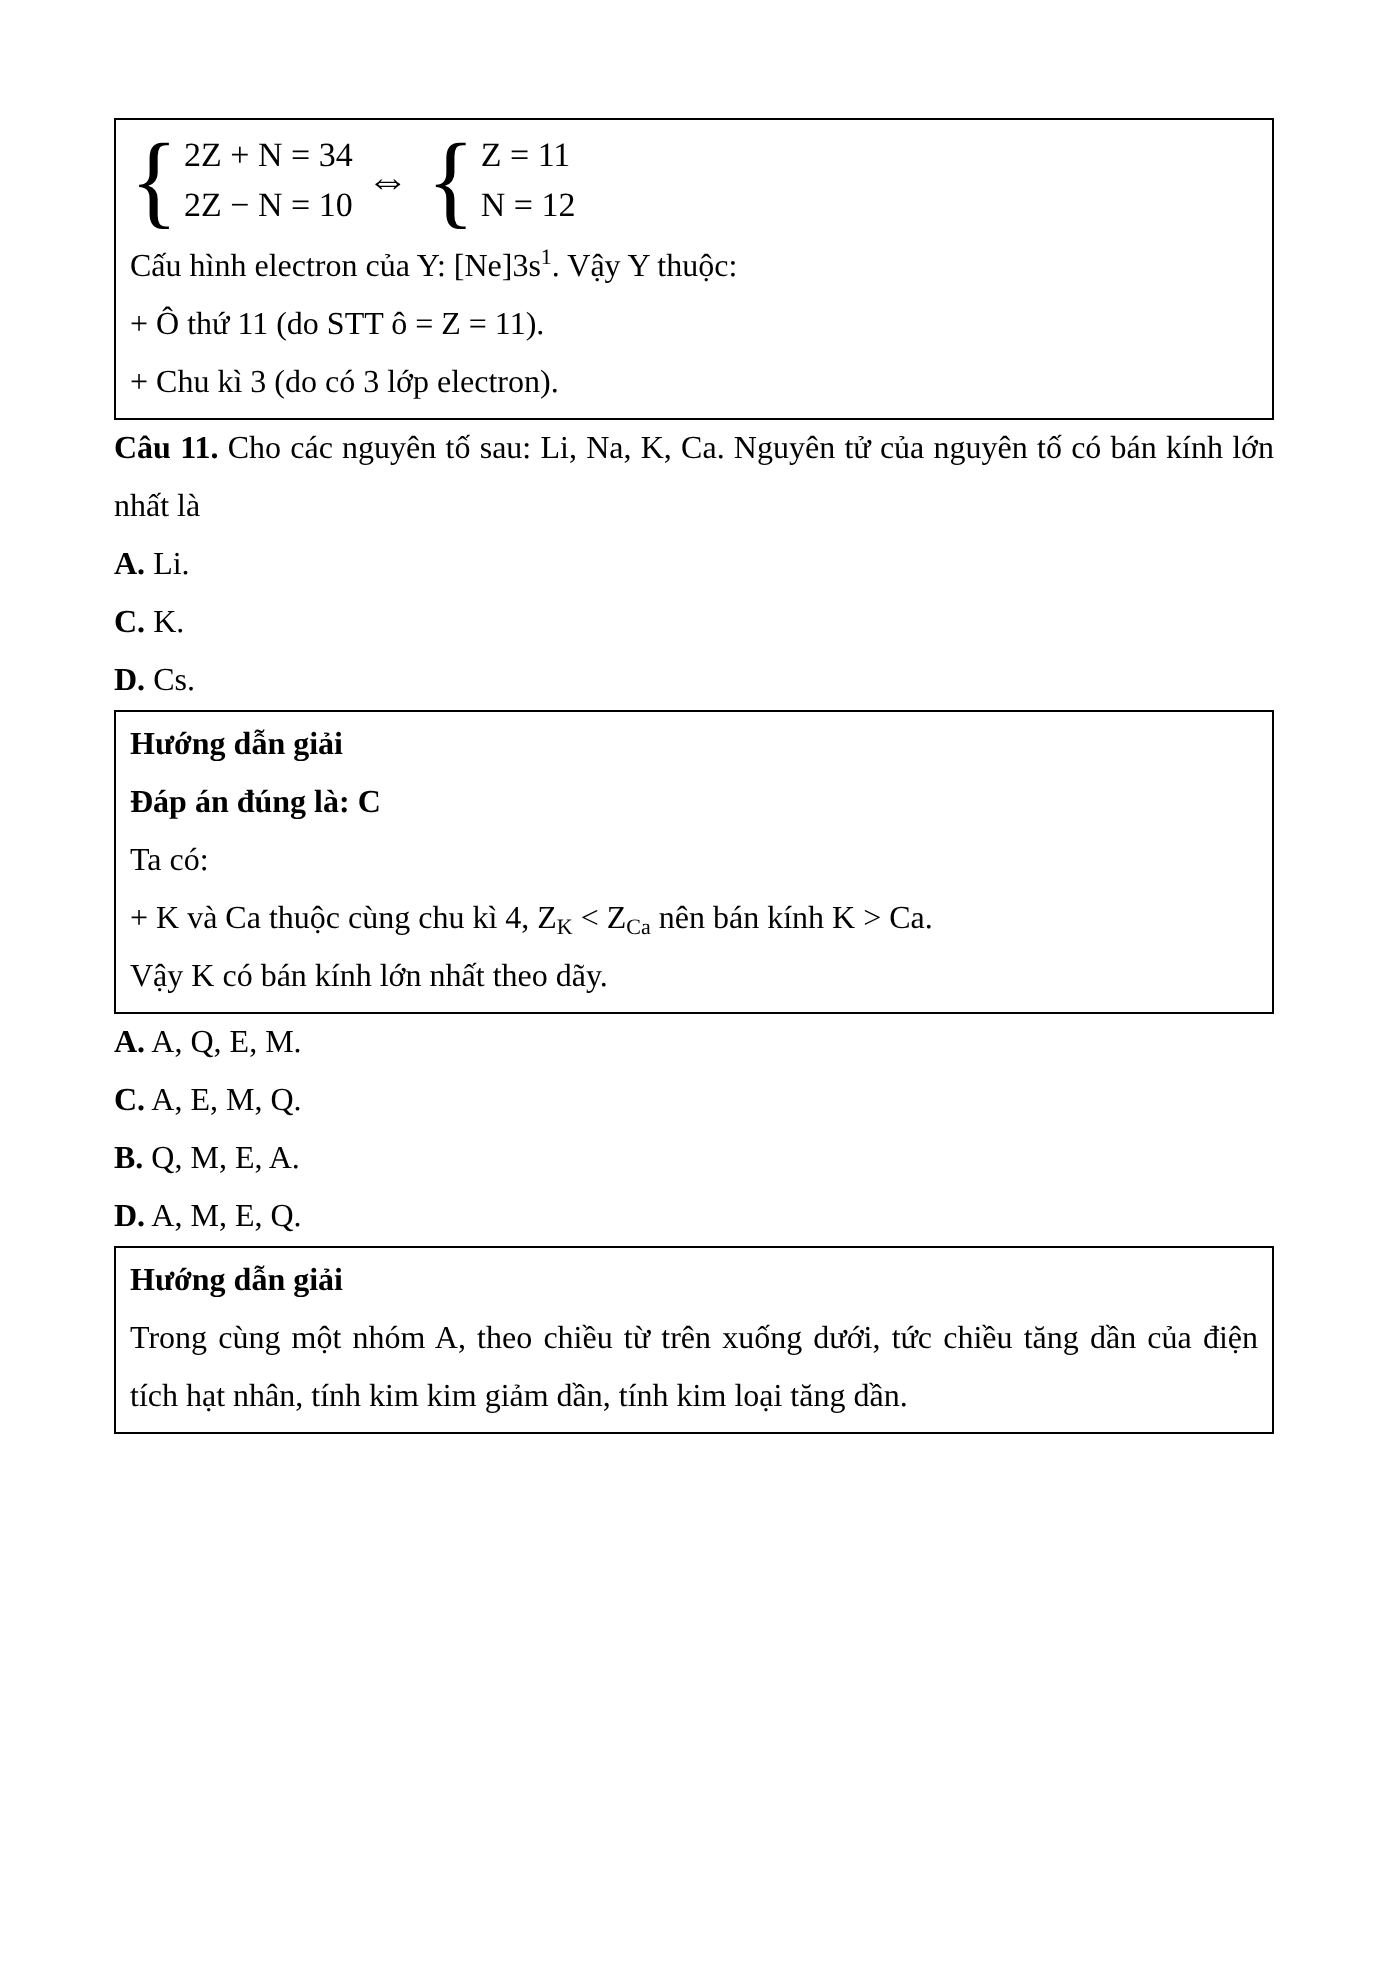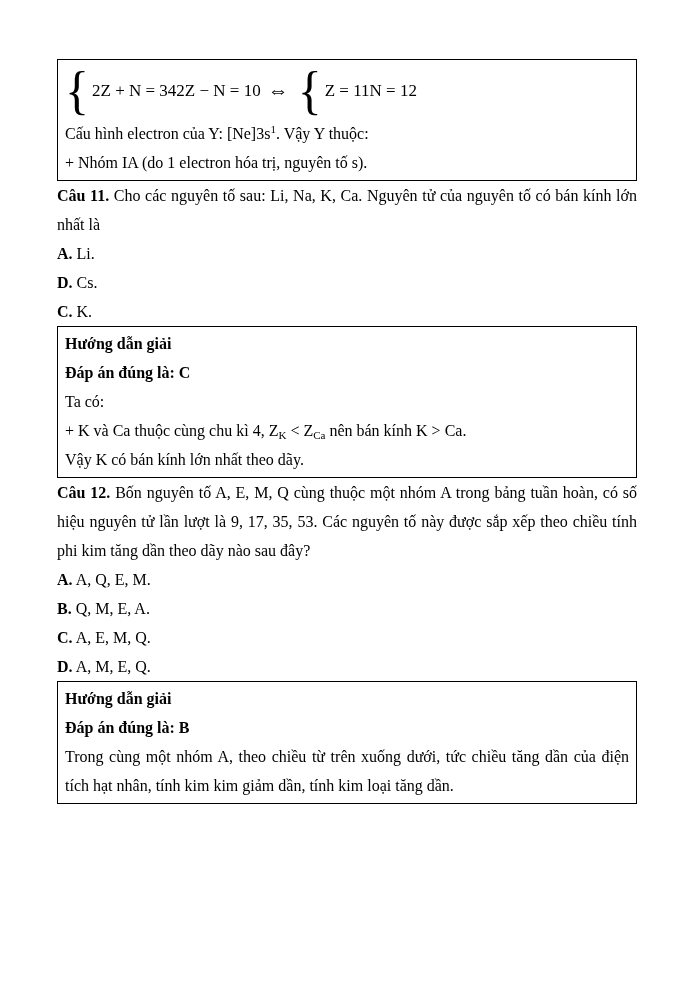--- a/index.html
+++ b/index.html
@@ -35,21 +35,21 @@
   }
   .brace {
     font-family: "Liberation Serif", serif;
     font-size: 50px;
     line-height: 50px;
     font-weight: 400;
     display: inline-block;
     transform: scaleY(1.04);
     margin-right: 3px;
   }
-  .eq-col { display: flex; flex-direction: row; }
+  .eq-col { display: flex; flex-direction: column; }
   .eq-line { font-size: 17px; white-space: pre; }
   .arrow { font-size: 21px; margin: 0 9px 0 7px; }
 </style>
 </head>
 <body>
 
 <div class="page">
 
   <div class="box">
     <div class="equation">
@@ -59,41 +59,40 @@
         <span class="eq-line">2Z − N = 10</span>
       </span>
       <span class="arrow">⇔</span>
       <span class="brace">{</span>
       <span class="eq-col">
         <span class="eq-line">Z = 11</span>
         <span class="eq-line">N = 12</span>
       </span>
     </div>
     <p><span>Cấu hình electron của Y: [Ne]3s</span><sup class="s">1</sup><span>. Vậy Y thuộc:</span></p>
-    <p>+ Nhóm IA (do 1 electron hóa trị, nguyên tố s).</p>
+    <p>+ Ô thứ 11 (do STT ô = Z = 11).</p>
+    <p>+ Chu kì 3 (do có 3 lớp electron).</p>
   </div>
 
   <p class="para"><span class="bold">Câu 11.</span><span> Cho các nguyên tố sau: Li, Na, K, Ca. Nguyên tử của nguyên tố có bán kính lớn nhất là</span></p>
   <p><span class="opt-label">A.</span><span> Li.</span></p>
+  <p><span class="opt-label">C.</span><span> K.</span></p>
   <p><span class="opt-label">D.</span><span> Cs.</span></p>
-  <p><span class="opt-label">C.</span><span> K.</span></p>
 
   <div class="box">
     <p class="bold">Hướng dẫn giải</p>
     <p class="bold">Đáp án đúng là: C</p>
     <p>Ta có:</p>
     <p><span>+ K và Ca thuộc cùng chu kì 4, Z</span><sub class="z">K</sub><span> &lt; Z</span><sub class="z">Ca</sub><span> nên bán kính K &gt; Ca.</span></p>
     <p>Vậy K có bán kính lớn nhất theo dãy.</p>
   </div>
 
-  <p class="para"><span class="bold">Câu 12.</span><span> Bốn nguyên tố A, E, M, Q cùng thuộc một nhóm A trong bảng tuần hoàn, có số hiệu nguyên tử lần lượt là 9, 17, 35, 53. Các nguyên tố này được sắp xếp theo chiều tính phi kim tăng dần theo dãy nào sau đây?</span></p>
   <p><span class="opt-label">A.</span><span> A, Q, E, M.</span></p>
+  <p><span class="opt-label">C.</span><span> A, E, M, Q.</span></p>
   <p><span class="opt-label">B.</span><span> Q, M, E, A.</span></p>
-  <p><span class="opt-label">C.</span><span> A, E, M, Q.</span></p>
   <p><span class="opt-label">D.</span><span> A, M, E, Q.</span></p>
 
   <div class="box">
     <p class="bold">Hướng dẫn giải</p>
-    <p class="bold">Đáp án đúng là: B</p>
     <p class="para">Trong cùng một nhóm A, theo chiều từ trên xuống dưới, tức chiều tăng dần của điện tích hạt nhân, tính kim kim giảm dần, tính kim loại tăng dần.</p>
   </div>
 
 </div>
 
 </body></html>

